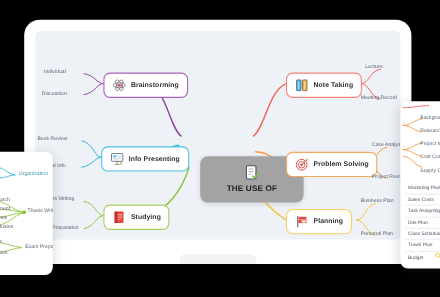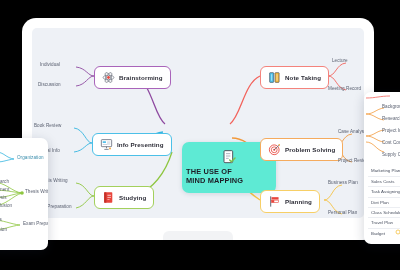--- a/index.html
+++ b/index.html
@@ -28,22 +28,22 @@
   svg.lines{position:absolute;inset:0;width:100%;height:100%;overflow:visible;}
 
   
   .node{position:absolute;display:flex;align-items:center;gap:4px;
         background:#fff;border-radius:6px;padding:4px 7px;
         border:1.2px solid #ccc;white-space:nowrap;}
   .node .nlabel{font-size:6.2px;font-weight:bold;color:#2e2e38;letter-spacing:.1px;}
   .node .nicon{width:13px;height:13px;flex:0 0 13px;display:block;}
 
   #center-node{position:absolute;left:150px;top:114px;width:86px;
-        background:#5eead4;border-radius:7px;padding:7px 4px 8px;
-        text-align:left;box-shadow:0 1px 5px rgba(40,50,80,.14);}
+        background:#a3a3a3;border-radius:7px;padding:7px 4px 8px;
+        text-align:center;box-shadow:0 1px 5px rgba(40,50,80,.14);}
   #center-node .cicon{width:16px;height:16px;margin:0 auto 2px;display:block;}
   .ctitle{font-size:7.4px;font-weight:bold;color:#1d1d26;line-height:9px;
         letter-spacing:.15px;}
 
   
   .leaf{position:absolute;font-size:4.6px;color:#5a6070;white-space:nowrap;
         letter-spacing:.05px;}
 
   
   .panel{position:absolute;background:#fff;border-radius:7px;
@@ -101,21 +101,20 @@
 
         <div id="center-node">
           <svg class="cicon" viewBox="0 0 24 24">
             <rect x="4.5" y="2.5" width="13" height="18" rx="1.5" fill="#fff" stroke="#4a4a55" stroke-width="1.4"></rect>
             <line x1="7.5" y1="7" x2="14" y2="7" stroke="#9aa0ad" stroke-width="1.2"></line>
             <line x1="7.5" y1="10.5" x2="14" y2="10.5" stroke="#9aa0ad" stroke-width="1.2"></line>
             <line x1="7.5" y1="14" x2="11.5" y2="14" stroke="#9aa0ad" stroke-width="1.2"></line>
             <path d="M13 16.5 l2.6 2.6 L21 13.5" stroke="#7cc04a" stroke-width="2.2" fill="none" stroke-linecap="round" stroke-linejoin="round"></path>
           </svg>
           <div class="ctitle">THE USE OF</div>
-          <div class="ctitle">MIND MAPPING</div>
         </div>
 
         <div class="node" style="left:62px;top:38px;border-color:#a964ba;">
           <svg class="nicon" viewBox="0 0 24 24">
             <ellipse cx="12" cy="12" rx="10" ry="4.2" fill="none" stroke="#6f7480" stroke-width="1.3"></ellipse>
             <ellipse cx="12" cy="12" rx="10" ry="4.2" fill="none" stroke="#6f7480" stroke-width="1.3" transform="rotate(60 12 12)"></ellipse>
             <ellipse cx="12" cy="12" rx="10" ry="4.2" fill="none" stroke="#6f7480" stroke-width="1.3" transform="rotate(120 12 12)"></ellipse>
             <circle cx="12" cy="12" r="2.6" fill="#e8453c"></circle>
           </svg>
           <span class="nlabel">Brainstorming</span>

